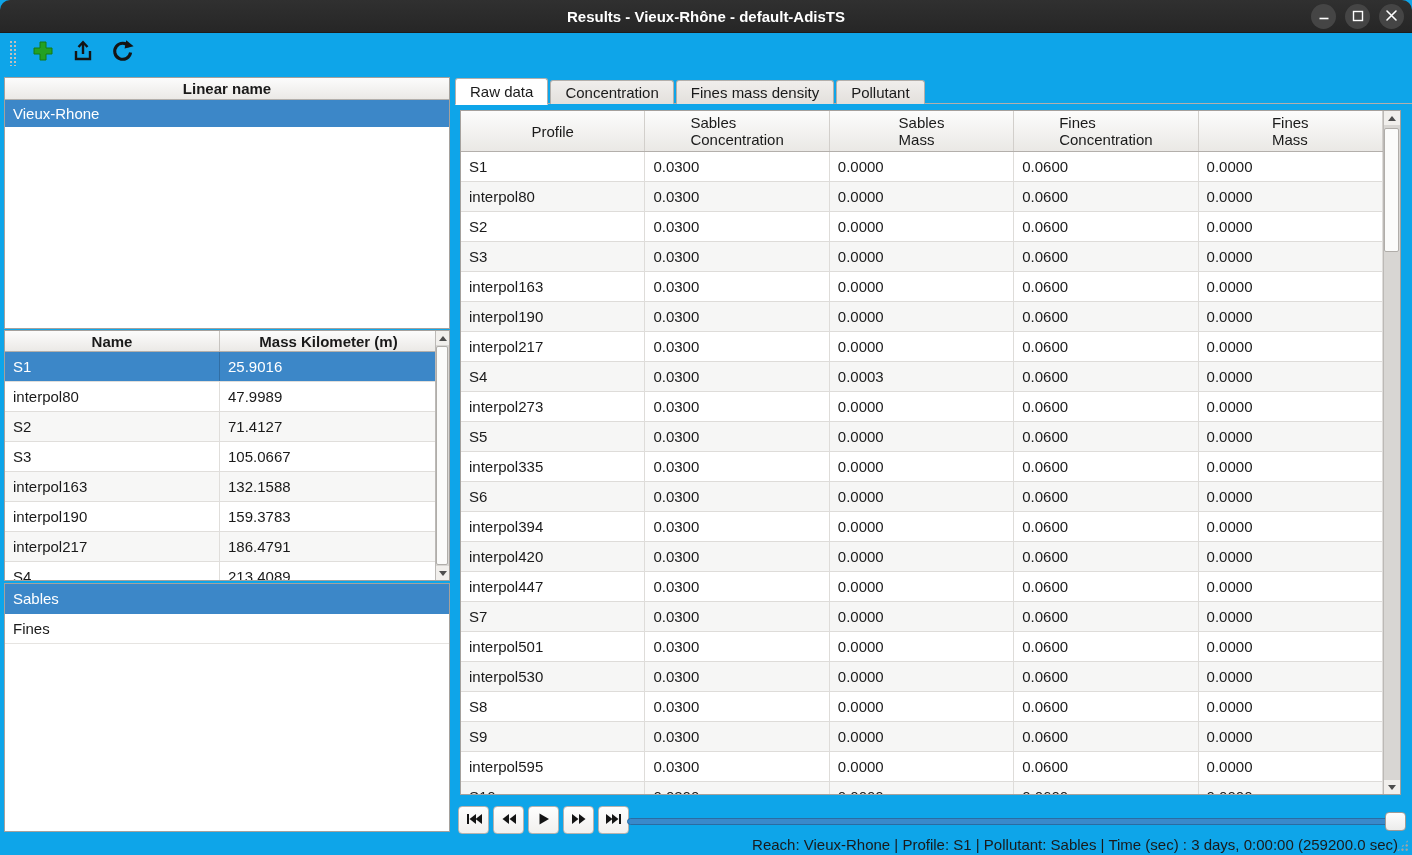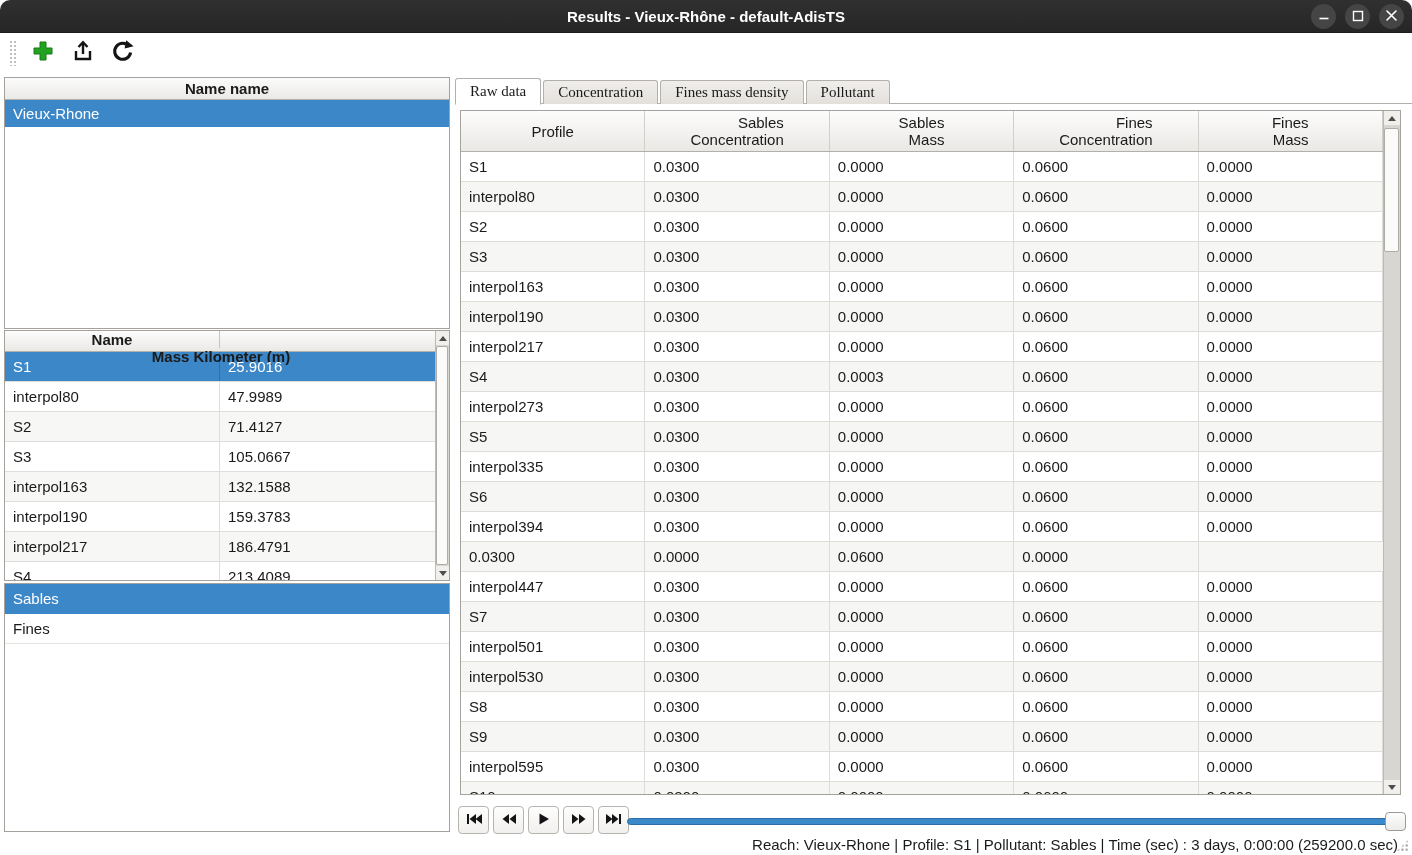--- a/index.html
+++ b/index.html
@@ -1,20 +1,20 @@
 <!DOCTYPE html>
 <html><head>
 <meta charset="utf-8">
 <style>
   * { box-sizing: border-box; }
   html,body { margin:0; padding:0; background:#d0d0d0; }
   button { font:inherit; border:none; background:none; padding:0; cursor:default; }
   .window {
     position:relative; width:1412px; height:855px; overflow:hidden;
-    background:#ffffff; color:#1a1a1a;
+    background:#0ea5e9; color:#1a1a1a;
     font-family:"Liberation Sans","DejaVu Sans",sans-serif; font-size:15px;
   }
   
   .titlebar {
     position:absolute; left:0; top:0; right:0; height:33px;
     background:linear-gradient(#303030,#262626);
     border-radius:10px 10px 0 0; border-bottom:1px solid #1c1c1c;
     display:flex; align-items:center; justify-content:center;
   }
   .title { color:#ffffff; font-weight:bold; font-size:15px; }
@@ -51,21 +51,21 @@
     display:flex; align-items:center; padding:0 8px;
     border-bottom:1px solid #e6e4e1; background:#fff;
   }
   .reach-panel .list-item { height:27px; }
   .pollutant-panel .list-item { height:30px; }
   .list-item:nth-of-type(odd) { background:#f7f7f6; }
   .list-item.selected { background:#3c87c8; color:#fff; border-bottom-color:#3c87c8; }
   
   .ptable-head {
     display:flex; height:21px; width:432px; font-weight:bold;
-    background:linear-gradient(#fcfcfc,#ebe9e6); border-bottom:1px solid #b3afab;flex-direction:column;
+    background:linear-gradient(#fcfcfc,#ebe9e6); border-bottom:1px solid #b3afab;
   }
   .ptable-head .hc { display:flex; align-items:center; justify-content:center; }
   .ptable-head .hc.n { width:215px; border-right:1px solid #c7c4c0; }
   .ptable-head .hc.k { flex:1; }
   .ptable-body { width:432px; }
   .ptable-row { display:flex; height:30px; border-bottom:1px solid #e0ded b; border-bottom:1px solid #e0dedb; background:#fff; }
   .ptable-row:nth-of-type(odd) { background:#f7f7f6; }
   .ptable-row .c-name { width:215px; padding:0 8px; display:flex; align-items:center; border-right:1px solid #e0dedb; }
   .ptable-row .c-km { flex:1; padding:10px 8px; display:flex; align-items:center; }
   .ptable-row.selected { background:#3c87c8; color:#fff; }
@@ -82,35 +82,35 @@
   .profile-panel .thumb { top:15px; bottom:15px; }
   .dt-scroll { width:17px; }
   .dt-scroll .thumb { top:17px; height:124px; }
   
   .tabs { position:absolute; left:455px; top:77px; right:0; height:27px; display:flex; align-items:flex-end; }
   .tabline { position:absolute; left:0; right:0; bottom:0; height:1px; background:#b3afab; }
   .tab {
     position:relative; height:24px; margin-right:2px; padding:0 14px;
     display:flex; align-items:center; z-index:1;
     background:linear-gradient(#f0eeec,#e3e0dc);
-    border:1px solid #b3afab; border-bottom:none; border-radius:3px 3px 0 0;font-family:Liberation Serif, serif;
+    border:1px solid #b3afab; border-bottom:none; border-radius:3px 3px 0 0;
   }
   .tab.active { height:27px; background:#ffffff; z-index:2; margin-bottom:-1px; border-bottom:1px solid #fff; }
   
   .data-frame {
     position:absolute; left:460px; top:110px; width:941px; height:685px;
     background:#fff; border:1px solid #a5a19d; overflow:hidden;
   }
   .dt-head {
     position:absolute; left:0; top:0; right:17px; height:41px;
     display:grid; grid-template-columns:repeat(5,1fr);
     background:linear-gradient(#fcfcfc,#eae8e5); border-bottom:1px solid #b3afab;
   }
   .dt-head .hc {
-    display:flex; align-items:center; justify-content:center; text-align:right;
+    display:flex; align-items:center; justify-content:center; text-align:left;
     white-space:pre-line; line-height:17px; border-right:1px solid #d2cfcb;
   }
   .dt-body { position:absolute; left:0; top:41px; right:17px; bottom:0; }
   .dt-row { display:grid; grid-template-columns:repeat(5,1fr); height:30px; background:#fff; border-bottom:1px solid #dedcd9; }
   .dt-row:nth-of-type(even) { background:#f6f6f5; }
   .dt-row .c { display:flex; align-items:center; padding:0 8px; border-right:1px solid #dedcd9; overflow:hidden; }
   
   .transport { position:absolute; left:458px; top:806px; display:flex; gap:4px; }
   .tp-btn {
     width:31px; height:28px; border:1px solid #b7b3af; border-radius:4px;
@@ -186,21 +186,21 @@
       <span>
         <svg width="24" height="24" viewBox="0 0 24 24">
           <path d="M18.2 7.6 A 8 8 0 1 0 19.6 13.5" fill="none" stroke="#141414" stroke-width="3.1"></path>
           <polygon points="15.2,1.2 22.6,7.2 13.6,9.6" fill="#141414"></polygon>
         </svg>
       </span>
     </button>
   </div>
 
   <div class="panel reach-panel">
-    <div class="panel-header">Name name</div>
+    <div class="panel-header">Linear name</div>
     <div>
 
         <div class="list-item selected">Vieux-Rhone</div>
       </div>
   </div>
 
   <div class="panel profile-panel">
     <div class="ptable-head">
       <div class="hc n">Name</div>
       <div class="hc k">Mass Kilometer (m)</div>
@@ -396,20 +396,21 @@
 
         <div class="dt-row">
           <div class="c">interpol394</div>
           <div class="c">0.0300</div>
           <div class="c">0.0000</div>
           <div class="c">0.0600</div>
           <div class="c">0.0000</div>
         </div>
 
         <div class="dt-row">
+          <div class="c">interpol420</div>
           <div class="c">0.0300</div>
           <div class="c">0.0000</div>
           <div class="c">0.0600</div>
           <div class="c">0.0000</div>
         </div>
 
         <div class="dt-row">
           <div class="c">interpol447</div>
           <div class="c">0.0300</div>
           <div class="c">0.0000</div>

